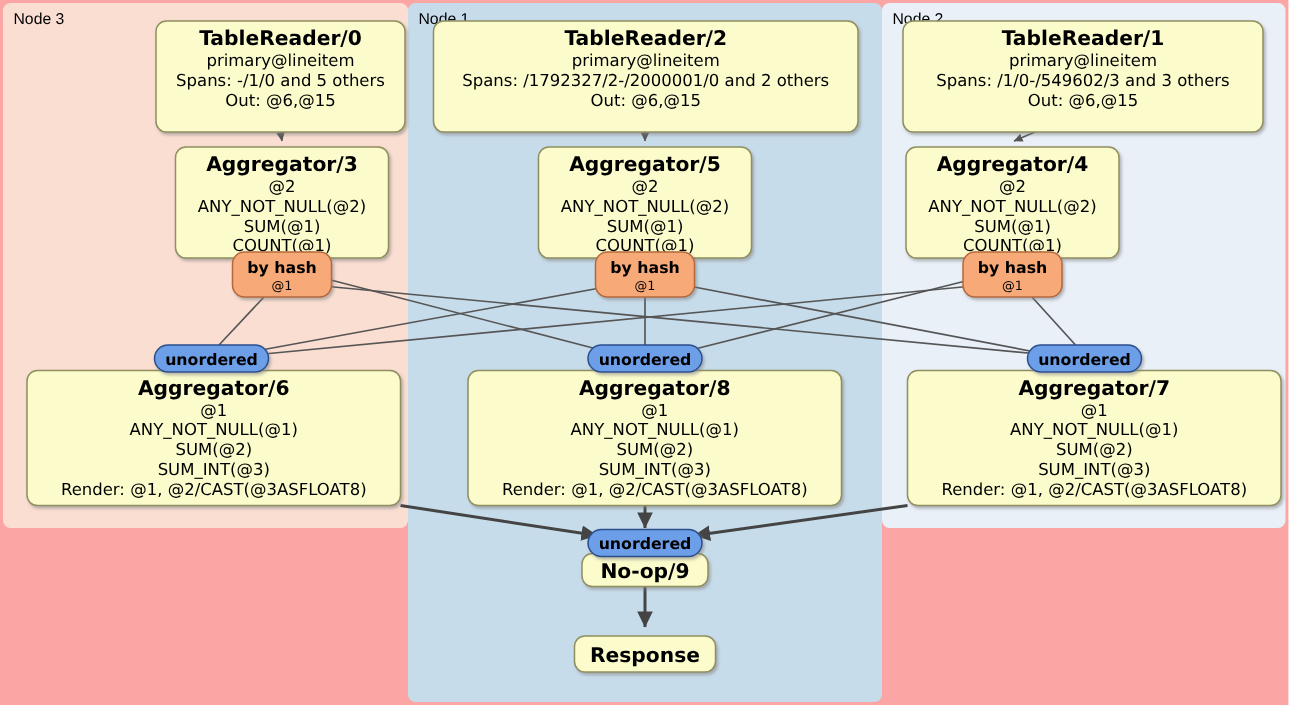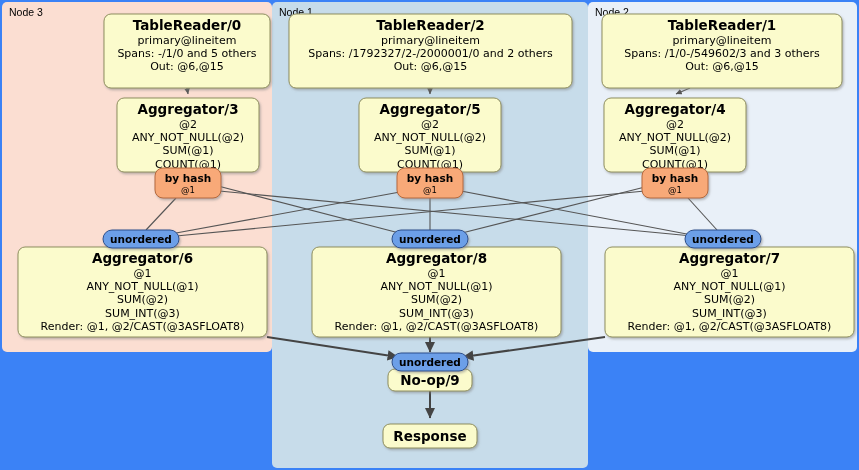--- a/index.html
+++ b/index.html
@@ -5,21 +5,21 @@
   html, body {
     margin: 0;
     padding: 0;
     background: #ffffff;
   }
   #stage {
     position: relative;
     width: 859px;
     height: 470px;
     overflow: hidden;
-    background: #3b82f6;
+    background: #fca5a5;
     font-family: "DejaVu Sans", sans-serif;
   }
   svg.layer {
     position: absolute;
     left: 0;
     top: 0;
     width: 859px;
     height: 470px;
   }
   .node-label {

